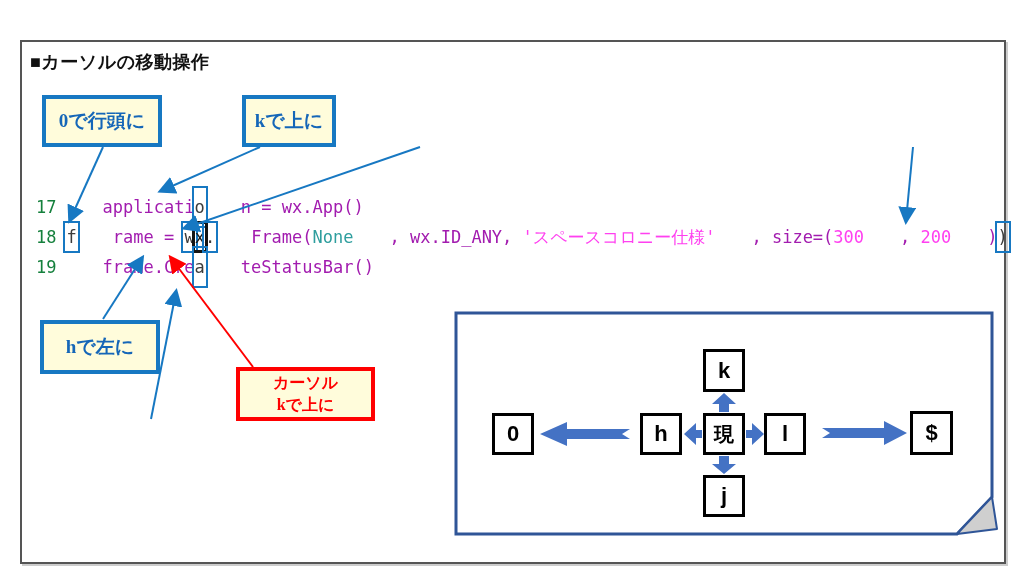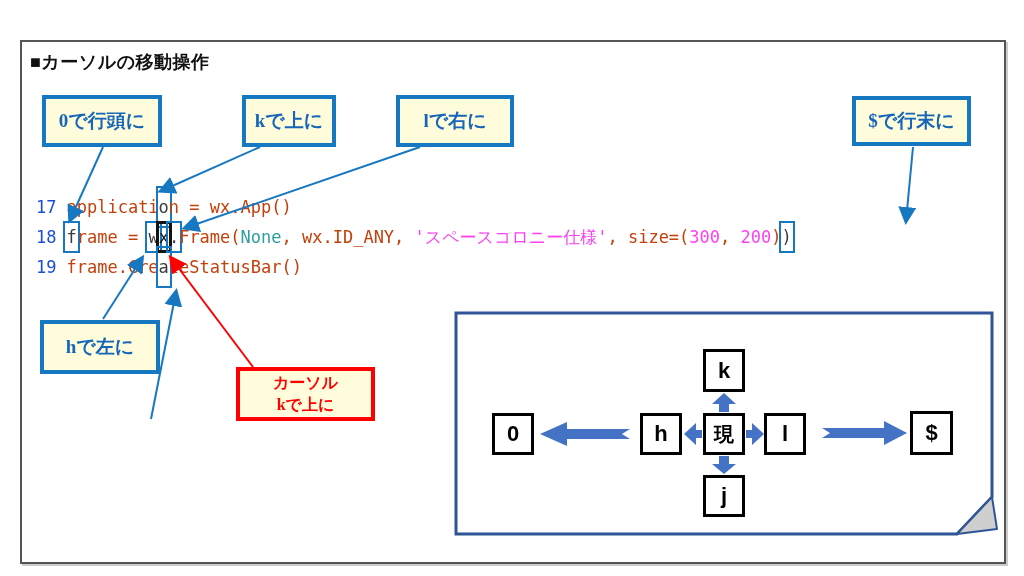--- a/index.html
+++ b/index.html
@@ -35,22 +35,22 @@
     border-color:#FF0000;color:#FF0000;font-size:16px;line-height:1.35;
     flex-direction:column;
   }
   
   #code-block{
     position:absolute;left:36px;top:192px;
     font-family:"DejaVu Sans Mono","Liberation Mono",monospace;
     font-size:17px;line-height:30px;white-space:pre;color:#3C3C3C;
   }
   .code-line{height:30px;}
-  .line-num{color:#1d4ed8;margin-right:10px;}
-  .seg-plain{color:#c2410c;}
+  .line-num{color:#15803d;margin-right:10px;}
+  .seg-plain{color:#a21caf;margin-left:36px;}
   .seg-teal{color:#2E9E9E;}
   .seg-magenta{color:#FF40F0;}
   .seg-box{border:2px solid #1778C2;padding:4px 1px;margin:0 -3px;}
   .seg-box-tall{border:2px solid #1778C2;padding:9px 1px;margin:0 -3px;}
   .seg-cursor{border:3px solid #141414;padding:3px 0;margin:0 -3px;color:#1a1a1a;}
   
   .key{
     position:absolute;box-sizing:border-box;width:42px;height:42px;
     border:3px solid #000000;background:#ffffff;color:#000000;
     font-weight:bold;font-size:22px;
@@ -74,26 +74,20 @@
 
   <div id="page-title">■カーソルの移動操作</div>
 
   <div id="code-block"><div class="code-line"><span class="line-num">17</span><span class="seg-plain">applicati</span><span class="seg-box-tall">o</span><span class="seg-plain">n = wx.App()</span></div><div class="code-line"><span class="line-num">18</span><span class="seg-box">f</span><span class="seg-plain">rame = </span><span class="seg-box">w</span><span class="seg-cursor">x</span><span class="seg-box">.</span><span class="seg-plain">Frame(</span><span class="seg-teal">None</span><span class="seg-plain">, wx.ID_ANY, </span><span class="seg-magenta">'スペースコロニー仕様'</span><span class="seg-plain">, size=(</span><span class="seg-magenta">300</span><span class="seg-plain">, </span><span class="seg-magenta">200</span><span class="seg-plain">)</span><span class="seg-box">)</span></div><div class="code-line"><span class="line-num">19</span><span class="seg-plain">frame.Cre</span><span class="seg-box-tall">a</span><span class="seg-plain">teStatusBar()</span></div></div>
 
   <div class="callout" id="callout-zero">
     <span>0で行頭に</span>
   </div>
   <div class="callout" id="callout-k">
     <span>kで上に</span>
-  </div>
-  <div class="callout" id="callout-l">
-    <span>lで右に</span>
-  </div>
-  <div class="callout" id="callout-dollar">
-    <span>$で行末に</span>
   </div>
   <div class="callout" id="callout-h">
     <span>hで左に</span>
   </div>
   <div class="callout" id="callout-cursor">
     <span>カーソル</span>
     <span>kで上に</span>
   </div>
 
   <svg id="overlay" viewBox="0 0 1024 576" xmlns="http://www.w3.org/2000/svg">

